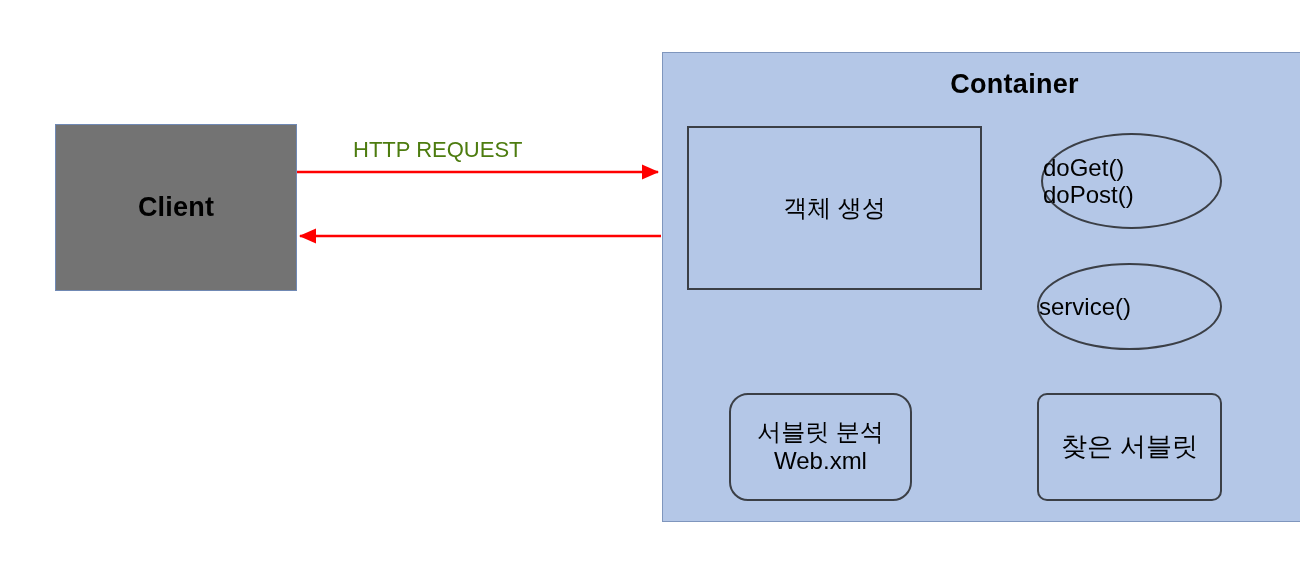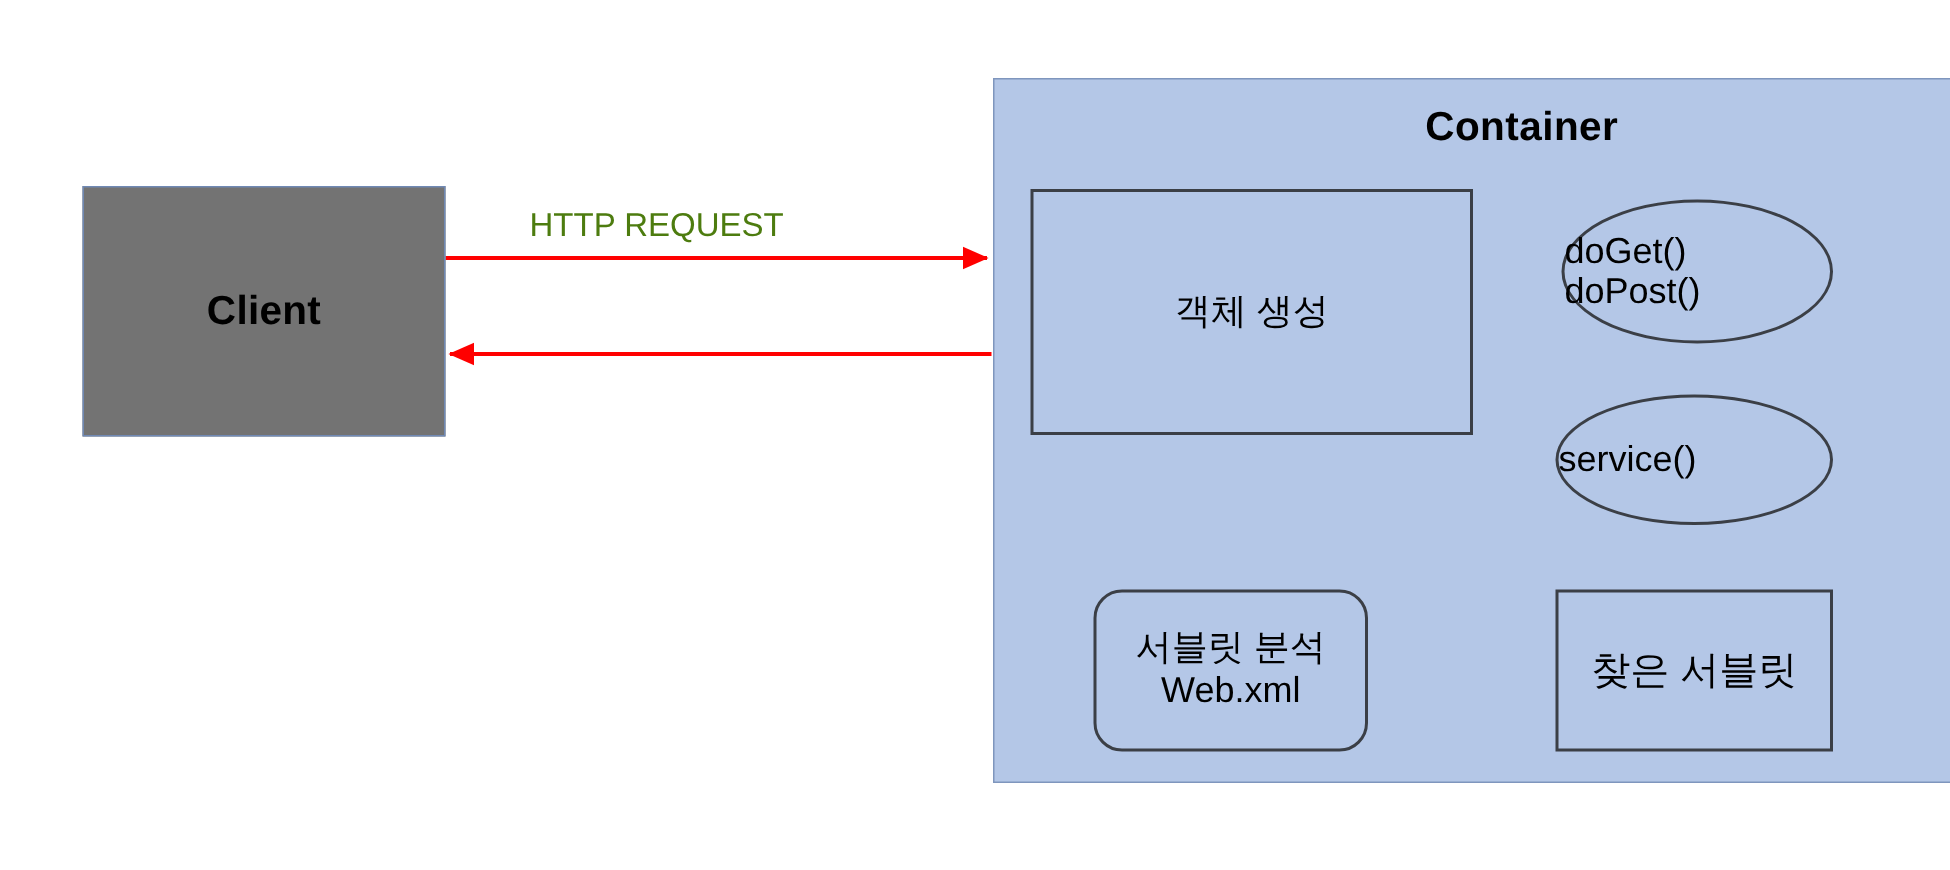--- a/index.html
+++ b/index.html
@@ -105,20 +105,21 @@
     line-height: 1.2;
     border-radius: 19px;
   }
 
   .found-box {
     left: 374px;  
     top: 340px;
     width: 185px; 
     height: 108px;
     font-size: 26px;
+    border-radius: 10px;
   }
 
   .ellipse {
     position: absolute;
     box-sizing: border-box;
     background: transparent;
     border: 2px solid #3b3f46;
     border-radius: 50%;
     display: flex;
     flex-direction: column;

